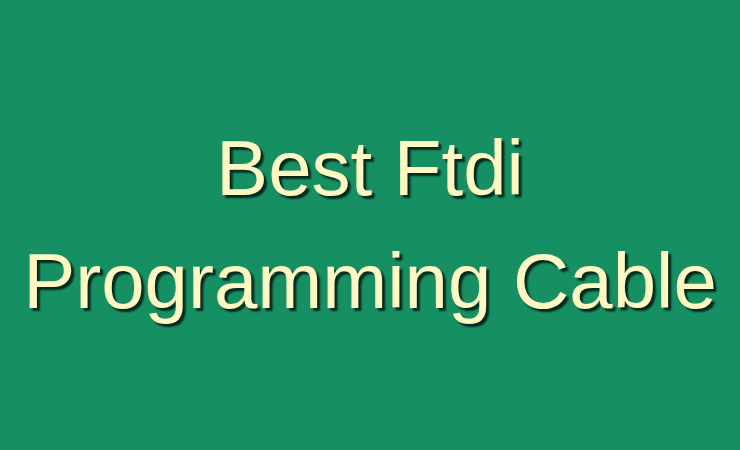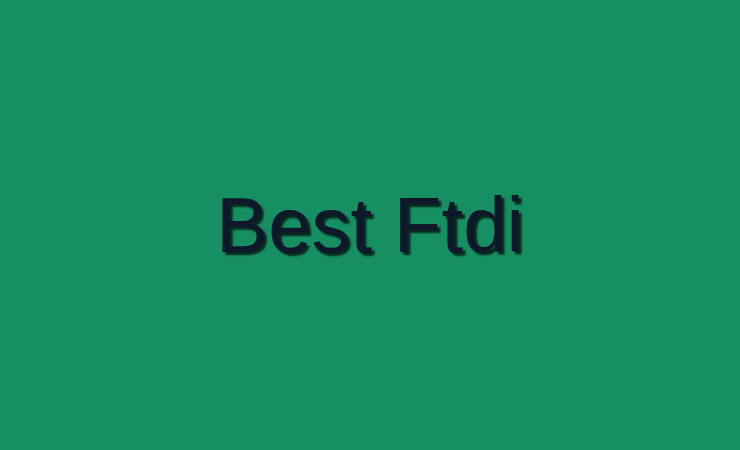--- a/index.html
+++ b/index.html
@@ -43,16 +43,17 @@
 
   .title-line {
     display: block;
     white-space: nowrap;
   }
 </style>
 </head>
 <body>
 
 <div class="banner" style="background-color: rgb(22, 144, 99);">
-  <h1 class="banner-title" style="color: #0f172a;">
+  <h1 class="banner-title" style="color: #fef9c3;">
     <span class="title-line">Best Ftdi</span>
+    <span class="title-line">Programming Cable</span>
   </h1>
 </div>
 
 </body></html>

